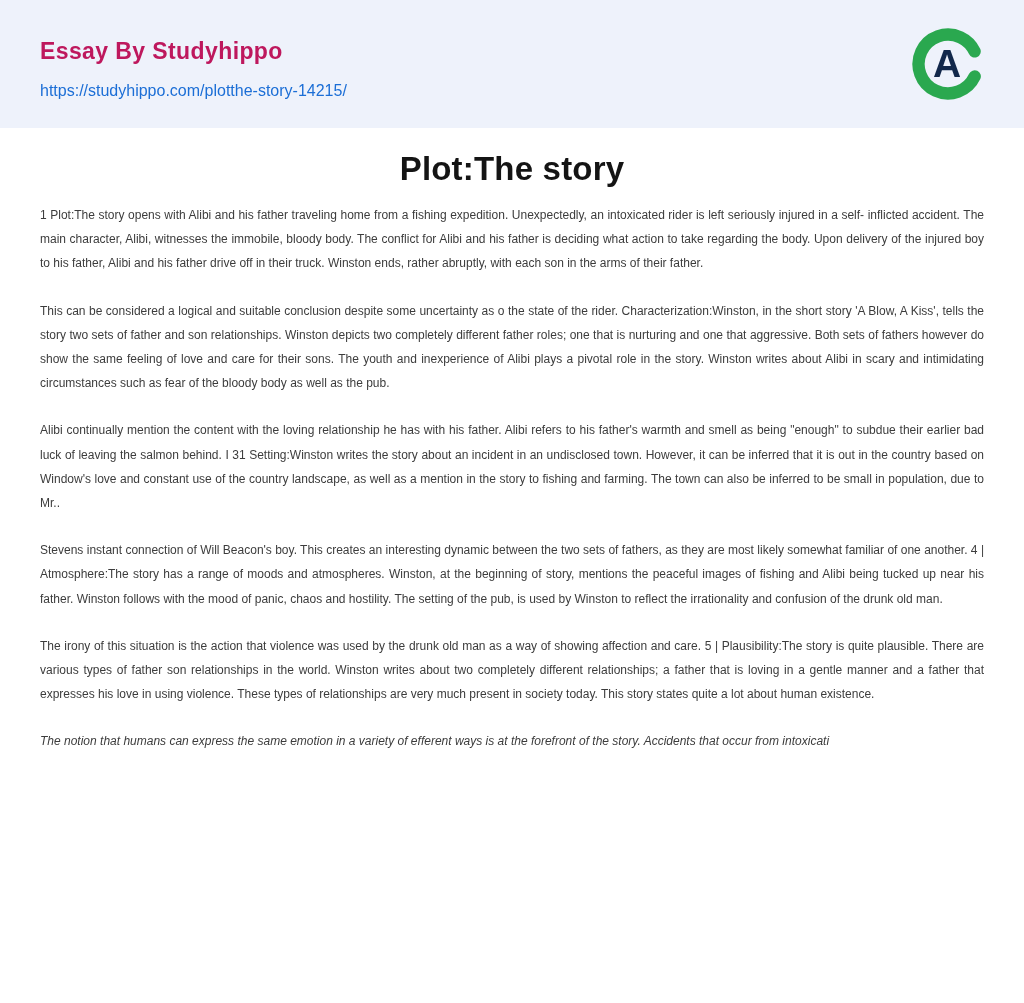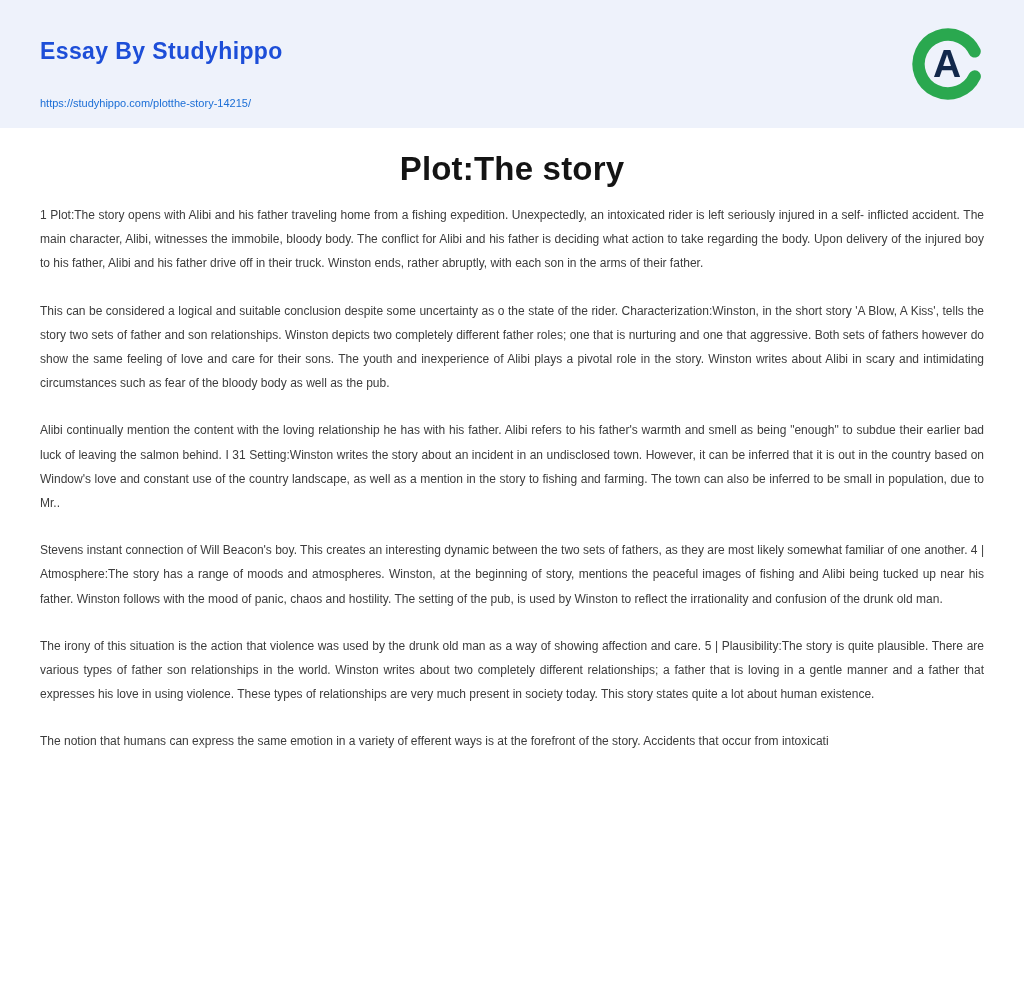--- a/index.html
+++ b/index.html
@@ -14,32 +14,32 @@
     background: #eef2fb;
     height: 128px;
     padding: 26px 38px 0 40px;
     display: flex;
     justify-content: space-between;
     align-items: flex-start;
   }
   .header-text { padding-top: 12px; }
   .byline-link {
     display: block;
-    color: #1d4ed8;
+    color: #be185d;
     font-size: 23px;
     font-weight: bold;
     letter-spacing: 0.4px;
     text-decoration: none;
     cursor: pointer;
   }
   .url-link {
     display: block;
-    margin-top: 32px;
+    margin-top: 17px;
     color: #1b6ed6;
-    font-size: 11px;
+    font-size: 16px;
     text-decoration: none;
     cursor: pointer;
   }
   .logo { width: 76px; height: 76px; display: block; }
   .content {
     padding: 0 40px;
   }
   .page-title {
     font-size: 33px;
     font-weight: bold;
@@ -48,21 +48,21 @@
     letter-spacing: 0.2px;
     text-align: center;
   }
   .essay-paragraph {
     font-size: 12px;
     line-height: 24.2px;
     color: #3c3c3c;
     text-align: justify;
     margin-bottom: 23px;
   }
-  .essay-paragraph:last-child { margin-bottom: 0; }
+  .essay-paragraph:last-child { margin-bottom: 0; font-style: italic; }
 </style>
 </head>
 <body>
 
 <header class="page-header">
   <div class="header-text">
     <a class="byline-link">Essay By Studyhippo</a>
     <a class="url-link">https://studyhippo.com/plotthe-story-14215/</a>
   </div>
   <svg class="logo" viewBox="0 0 80 80" aria-hidden="true">

